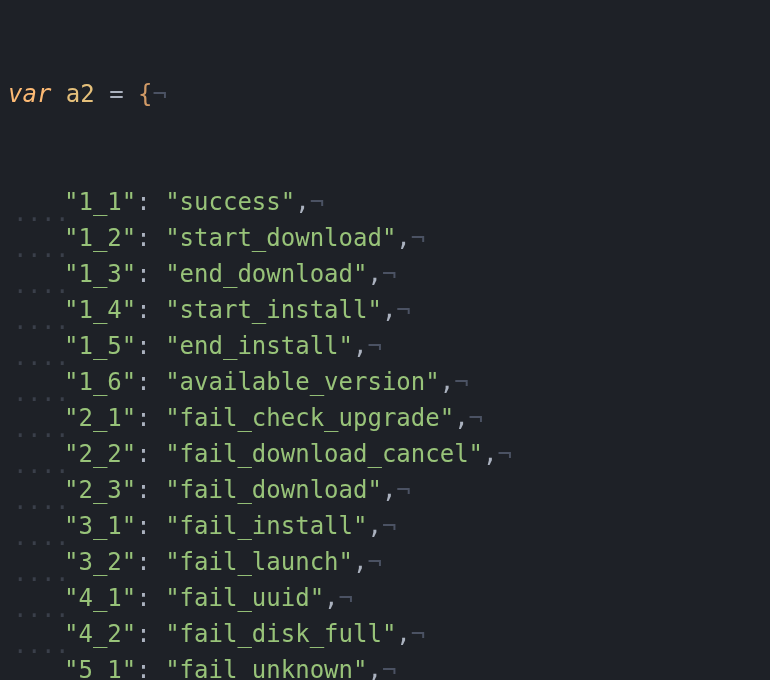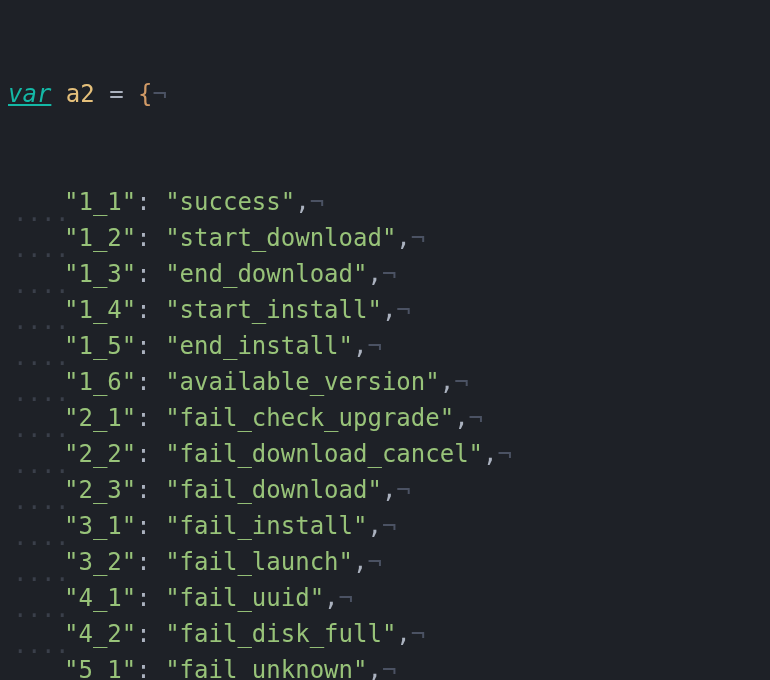--- a/index.html
+++ b/index.html
@@ -40,23 +40,22 @@
     .guide::after {
       content: '·';
       position: absolute;
       left: 4px;
       color: #3a3f4a;
     }
     .content {
       padding-left: 0;
     }
     .kw {
-      color: #14b8a6;
+      color: #fdba74;
       font-style: italic;
-      text-decoration: underline;
     }
     .ident {
       color: #e5c07b;
       margin-top: 24px;
     }
     .op {
       color: #abb2bf;
     }
     .punct {
       color: #abb2bf;

